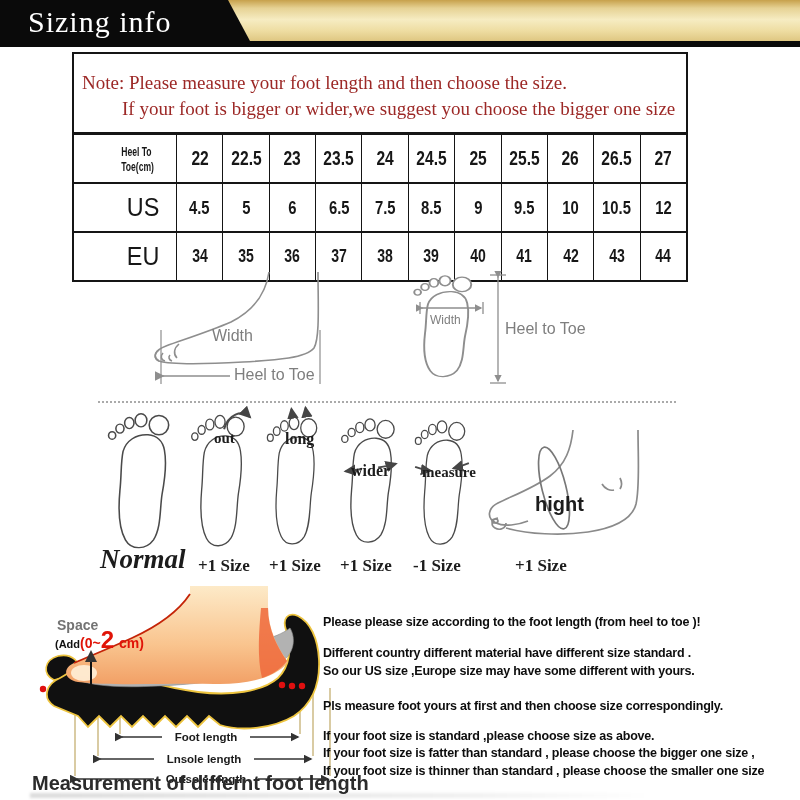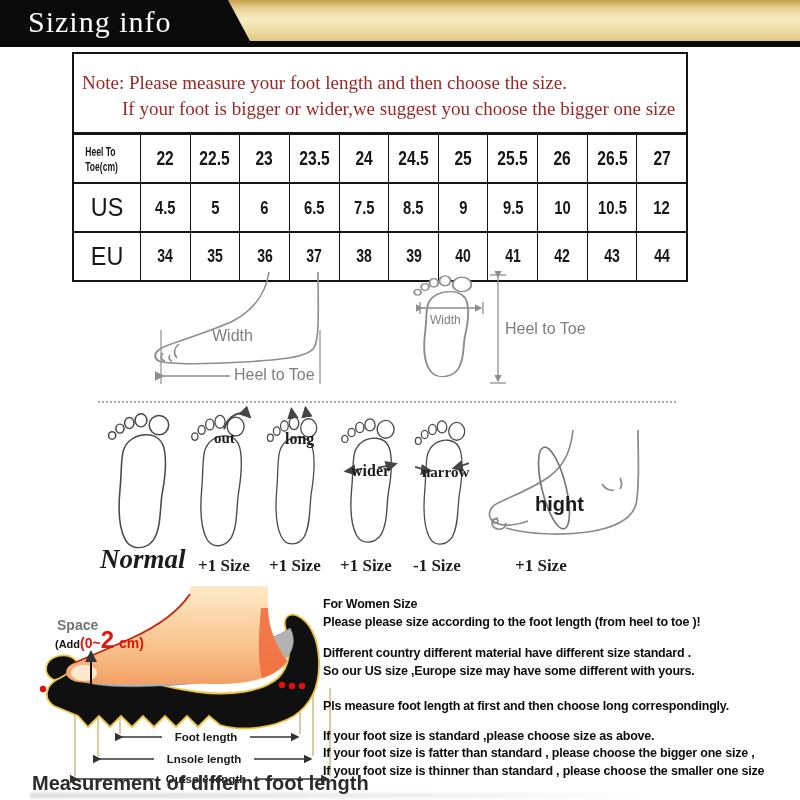--- a/index.html
+++ b/index.html
@@ -11,21 +11,21 @@
     background:linear-gradient(180deg,#c7a14c 0%,#e6d294 20%,#f6ecc2 48%,#eedda2 75%,#dfc782 100%);
     clip-path:polygon(228px 0,800px 0,800px 41px,250px 41px);}
   .title{position:absolute;left:28px;top:5px;color:#fff;font-family:"Liberation Serif",serif;
     font-size:30px;letter-spacing:1px;}
   
   .sizebox{position:absolute;left:72px;top:52px;width:612px;border:2px solid #151515;background:#fff;}
   .note{height:62px;border-bottom:3px solid #151515;padding-top:4px;
     font-family:"Liberation Serif",serif;color:#9c2826;font-size:19px;line-height:26px;margin-top:12px;}
   .note-l1{padding-left:8px;}
   .note-l2{padding-left:48px;}
-  .trow{display:flex;height:47px;}
+  .trow{display:flex;height:47px;padding-left:36px;}
   .trow + .trow{border-top:2.5px solid #151515;}
   .tcell{border-right:1.5px solid #151515;display:flex;align-items:center;justify-content:center;
     font-weight:bold;color:#171717;}
   .tcell:last-child{border-right:none;justify-content:center;}
   .tcell.lab{width:66px;flex:none;}
   .tcell.val{flex:1;}
   .cnd{display:inline-block;transform:scaleX(0.78);}
   .cnd2{display:inline-block;transform:scaleX(0.9);font-weight:normal;}
   
   .glabel{position:absolute;color:#7e7e7e;font-size:16px;}
@@ -282,21 +282,21 @@
       <ellipse cx="15" cy="93" rx="3" ry="2"></ellipse>
       <path d="M 26,100 C 48,106 80,108 108,104 C 134,100 152,92 156,76 C 160,58 158,30 158,2"></path>
       <path d="M 122,56 c 3,5 8,7 12,6 M 140,50 c 2,4 2,8 0,11"></path>
       <ellipse cx="74" cy="60" rx="12" ry="42" transform="rotate(-14 74 60)" stroke="#777"></ellipse>
     </g>
   </svg>
 
   <span class="fnote" style="left:214px;top:430px;font-size:15px">out</span>
   <span class="fnote" style="left:285px;top:430px">long</span>
   <span class="fnote" style="left:351px;top:462px">wider</span>
-  <span class="fnote" style="left:422px;top:464px;font-size:15px">narrow</span>
+  <span class="fnote" style="left:422px;top:464px;font-size:15px">measure</span>
   <span class="fnote hight" style="left:535px;top:493px">hight</span>
 
   <span class="fsize normal" style="left:100px;top:544px">Normal</span>
   <span class="fsize" style="left:198px;top:556px">+1 Size</span>
   <span class="fsize" style="left:269px;top:556px">+1 Size</span>
   <span class="fsize" style="left:340px;top:556px">+1 Size</span>
   <span class="fsize" style="left:413px;top:556px">-1 Size</span>
   <span class="fsize" style="left:515px;top:556px">+1 Size</span>
 
   <svg style="left:28px;top:586px" width="312" height="205" viewBox="0 0 312 205">
@@ -343,23 +343,22 @@
   <span class="space1">Space</span>
   <div class="space2">
     <span class="b">(Add</span>
     <span class="r">(0~</span>
     <span class="rb">2</span>
     <span class="r" style="margin-left:5px">cm)</span>
   </div>
 
   <div class="caption">Measurement of differnt foot length</div>
 
-  <div class="adv" style="top:597px">For Women Size</div>
   <div class="adv" style="top:615px">Please please size according to the foot length (from heel to toe )!</div>
   <div class="adv" style="top:646px">Different country different material have different size standard .</div>
   <div class="adv" style="top:664px">So our US size ,Europe size may have some different with yours.</div>
-  <div class="adv" style="top:699px">Pls measure foot length at first and then choose long correspondingly.</div>
+  <div class="adv" style="top:699px">Pls measure foot yours at first and then choose size correspondingly.</div>
   <div class="adv" style="top:729px">If your foot size is standard ,please choose size as above.</div>
   <div class="adv" style="top:746px">If your foot size is fatter than standard , please choose the bigger one size ,</div>
   <div class="adv" style="top:764px">If your foot size is thinner than standard , please choose the smaller one size</div>
 
   <div class="shadow"></div>
 </div>
 
 </body></html>

